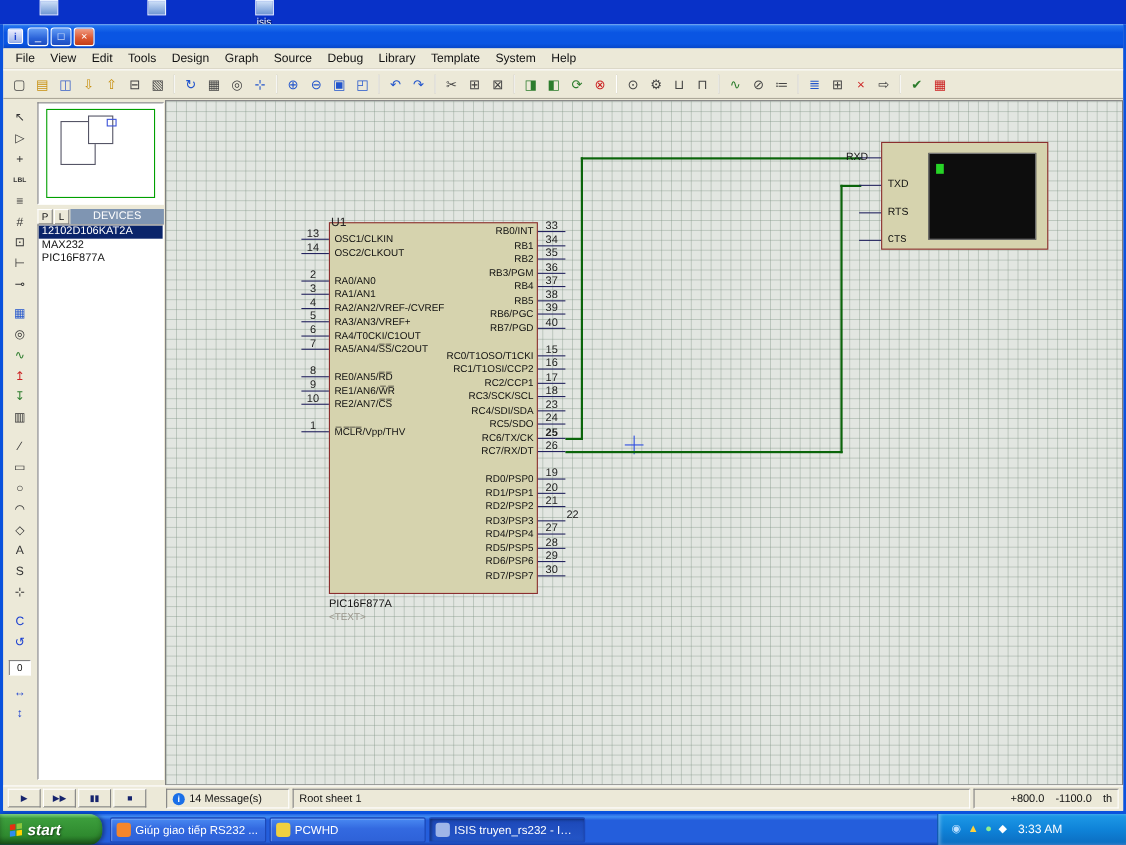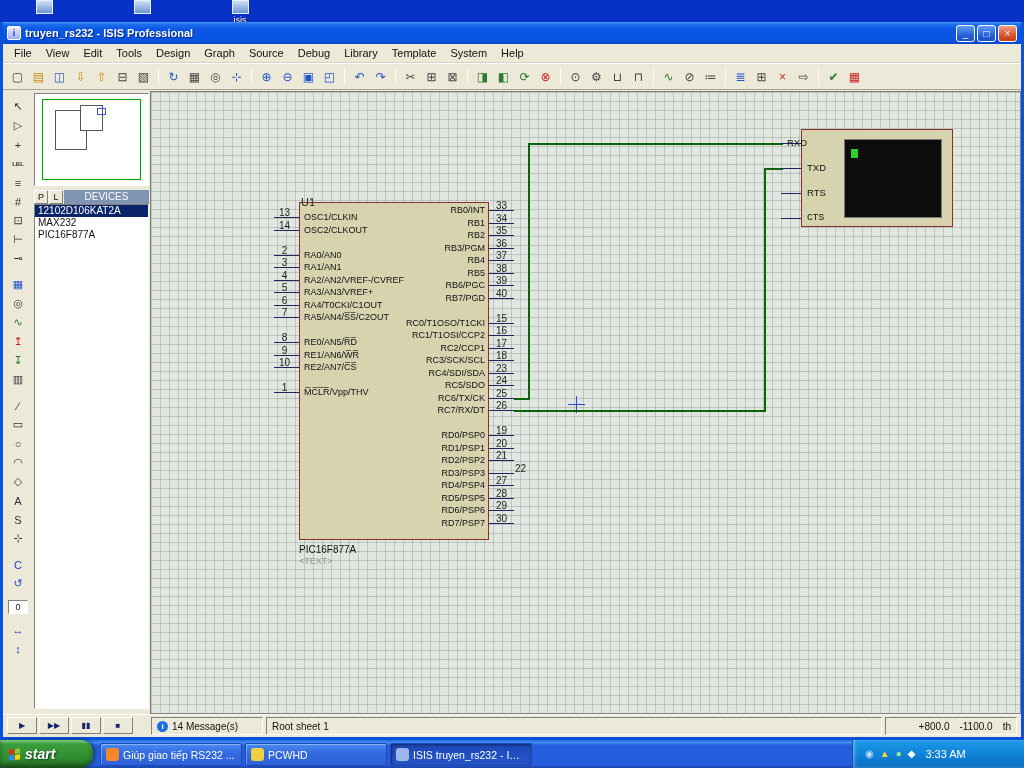--- a/index.html
+++ b/index.html
@@ -112,21 +112,20 @@
     </div>
     <div class="d-icon">
       <div class="ic"></div>
       <div class="lbl">isis</div>
     </div>
   </div>
 
   <div class="window">
     <div class="titlebar">
       <div class="app-icon">i</div>
-      <div class="title">truyen_rs232 - ISIS Professional</div>
       <div class="win-controls">
         <div class="wbtn">_</div>
         <div class="wbtn">□</div>
         <div class="wbtn close">×</div>
       </div>
     </div>
 
     <div class="win-body">
       <div class="menubar" id="menubar">
           <span class="menu-item">File</span>
@@ -341,21 +340,21 @@
           <div class="pin" style="left: 338px; top: 268px; width: 25px; height: 1px;"></div>
           <div class="pin-num" style="left: 337px; top: 258px; width: 27px;">18</div>
           <div class="pin-label right" style="left: 204px; top: 263px; width: 130px;">RC3/SCK/SCL</div>
           <div class="pin" style="left: 338px; top: 281px; width: 25px; height: 1px;"></div>
           <div class="pin-num" style="left: 337px; top: 271px; width: 27px;">23</div>
           <div class="pin-label right" style="left: 204px; top: 276px; width: 130px;">RC4/SDI/SDA</div>
           <div class="pin" style="left: 338px; top: 293px; width: 25px; height: 1px;"></div>
           <div class="pin-num" style="left: 337px; top: 283px; width: 27px;">24</div>
           <div class="pin-label right" style="left: 204px; top: 288px; width: 130px;">RC5/SDO</div>
           <div class="pin" style="left: 338px; top: 306px; width: 25px; height: 1px;"></div>
-          <div class="pin-num" style="left: 337px; top: 296px; width: 27px;">25</div>
+          <div class="pin-num" style="left: 337px; top: 296px; width: 27px; font-weight: bold;">25</div>
           <div class="pin-label right" style="left: 204px; top: 301px; width: 130px;">RC6/TX/CK</div>
           <div class="pin" style="left: 338px; top: 318px; width: 25px; height: 1px;"></div>
           <div class="pin-num" style="left: 337px; top: 308px; width: 27px;">26</div>
           <div class="pin-label right" style="left: 204px; top: 313px; width: 130px;">RC7/RX/DT</div>
           <div class="pin" style="left: 338px; top: 343px; width: 25px; height: 1px;"></div>
           <div class="pin-num" style="left: 337px; top: 333px; width: 27px;">19</div>
           <div class="pin-label right" style="left: 204px; top: 338px; width: 130px;">RD0/PSP0</div>
           <div class="pin" style="left: 338px; top: 356px; width: 25px; height: 1px;"></div>
           <div class="pin-num" style="left: 337px; top: 346px; width: 27px;">20</div>
           <div class="pin-label right" style="left: 204px; top: 351px; width: 130px;">RD1/PSP1</div>
@@ -371,21 +370,21 @@
           <div class="pin" style="left: 338px; top: 406px; width: 25px; height: 1px;"></div>
           <div class="pin-num" style="left: 337px; top: 396px; width: 27px;">28</div>
           <div class="pin-label right" style="left: 204px; top: 401px; width: 130px;">RD5/PSP5</div>
           <div class="pin" style="left: 338px; top: 418px; width: 25px; height: 1px;"></div>
           <div class="pin-num" style="left: 337px; top: 408px; width: 27px;">29</div>
           <div class="pin-label right" style="left: 204px; top: 413px; width: 130px;">RD6/PSP6</div>
           <div class="pin" style="left: 338px; top: 431px; width: 25px; height: 1px;"></div>
           <div class="pin-num" style="left: 337px; top: 421px; width: 27px;">30</div>
           <div class="pin-label right" style="left: 204px; top: 426px; width: 130px;">RD7/PSP7</div>
           <div class="pin" style="left: 630px; top: 51px; width: 20px; height: 1px;"></div>
-          <div class="term-label" style="left: 636px; top: 45px; text-align: right;">RXD</div>
+          <div class="term-label" style="left: 618px; top: 45px; text-align: right;">RXD</div>
           <div class="pin" style="left: 630px; top: 76px; width: 20px; height: 1px;"></div>
           <div class="term-label" style="left: 656px; top: 70px;">TXD</div>
           <div class="pin" style="left: 630px; top: 101px; width: 20px; height: 1px;"></div>
           <div class="term-label" style="left: 656px; top: 95px;">RTS</div>
           <div class="pin" style="left: 630px; top: 126px; width: 20px; height: 1px;"></div>
           <div class="term-label" style="left: 656px; top: 120px; font-family: Liberation Mono, monospace;">CTS</div>
         </div>
 
       <div class="bottombar">
         <div class="vcr" id="vcr">

